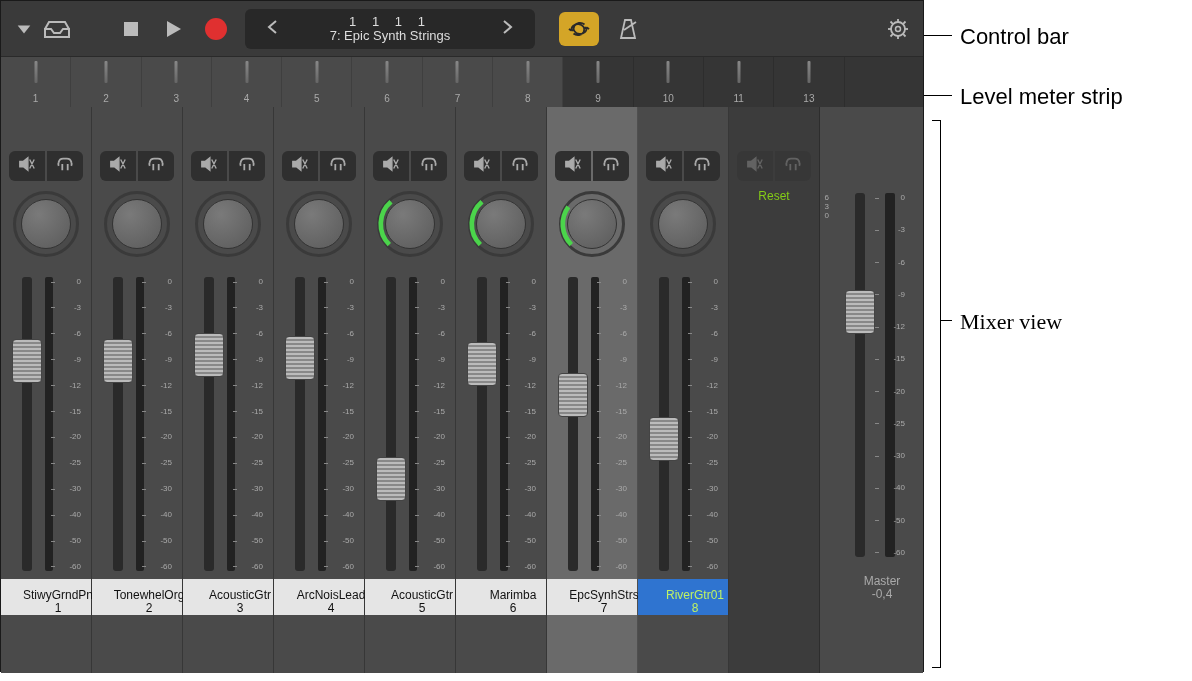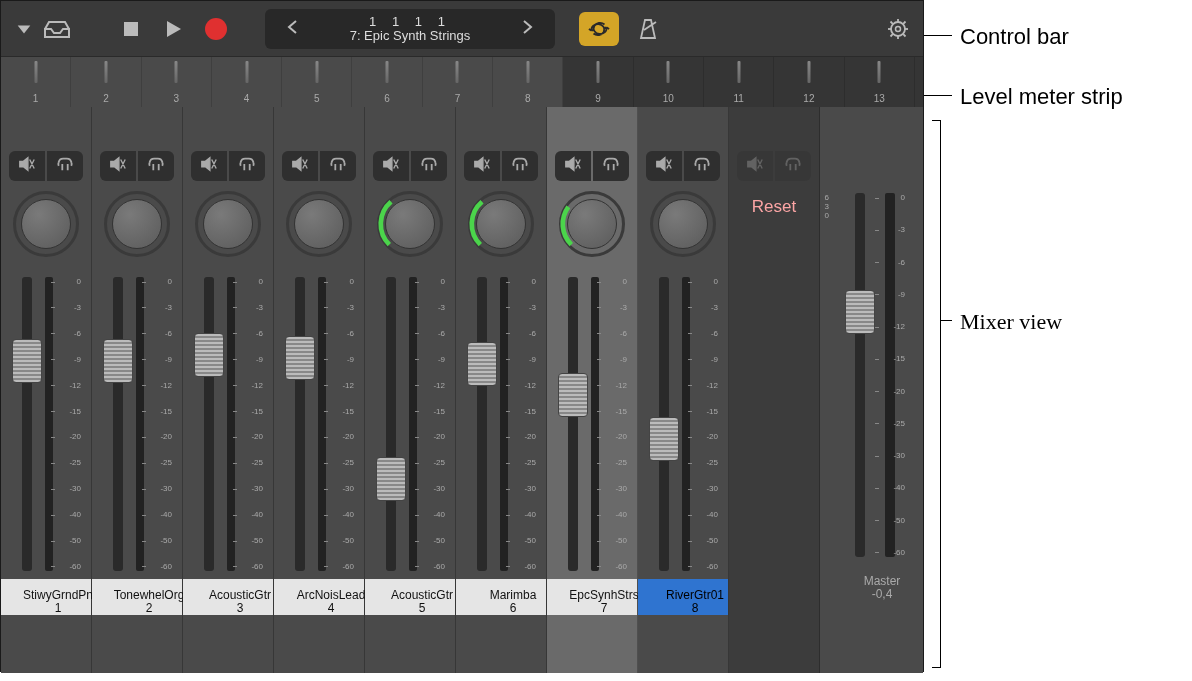--- a/index.html
+++ b/index.html
@@ -35,21 +35,21 @@
   justify-content: center;
   color: #aaa;
   cursor: pointer;
 }
 .disclosure-triangle svg { width: 18px; height: 18px; }
 .inbox-icon svg { width: 28px; height: 20px; }
 .transport { display: flex; gap: 22px; margin-left: 40px; align-items: center; }
 .transport svg { width: 20px; height: 20px; }
 .rec-dot { width: 22px; height: 22px; border-radius: 50%; background: #e03030; }
 .lcd {
-  margin-left: 28px;
+  margin-left: 8px;
   width: 290px; height: 40px;
   background: #282828;
   border-radius: 6px;
   display: flex; align-items: center; justify-content: space-between;
   padding: 0 22px;
   color: #bbb;
   gap: 11px;
 }
 .lcd-center { text-align: center; line-height: 1.05; }
 .lcd-top { font-size: 13px; letter-spacing: 6px; color: #ddd; }
@@ -200,24 +200,24 @@
   width: 100%;
   display: flex;
   flex-direction: column;
   align-items: center;
   justify-content: flex-end;
   color: #111;
   font-size: 12px;
   line-height: 1.1;
   padding-left: 24px;
 }
-.ch-label.blue { background: #2f74d0; color: #000000; }
+.ch-label.blue { background: #2f74d0; color: #bef264; }
 .ch-label.green { background: #e5e5e5; }
 .ch-label.dark { background: transparent; color: #aaa; }
-.reset-label { margin-top: 16px; font-size: 17px; color: #fca5a5; }
+.reset-label { margin-top: 8px; font-size: 12px; color: #84cc16; }
 
 .annot {
   position: absolute;
   font-size: 22px;
   color: #000;
   white-space: nowrap;
 }
 .annot-line {
   position: absolute;
   background: #000;
@@ -345,24 +345,20 @@
       <div class="meter-col">
         <div class="meter-bar"></div>
         <div class="meter-num">10</div>
       </div>
       <div class="meter-col">
         <div class="meter-bar"></div>
         <div class="meter-num">11</div>
       </div>
       <div class="meter-col">
         <div class="meter-bar"></div>
-        <div class="meter-num">12</div>
-      </div>
-      <div class="meter-col">
-        <div class="meter-bar"></div>
         <div class="meter-num">13</div>
       </div>
     </div>
 
   <div class="mixer" id="mixer">
   <div class="channel">
         <div class="mute-solo">
           <div class="ms-btn left">
             <span><svg viewBox="0 0 20 16">
                 <path d="M2 5 L6 5 L11 1 L11 15 L6 11 L2 11 Z M13 3 L18 13 M18 3 L13 13" fill="#aaa" stroke="#aaa" stroke-width="1.5"></path>

